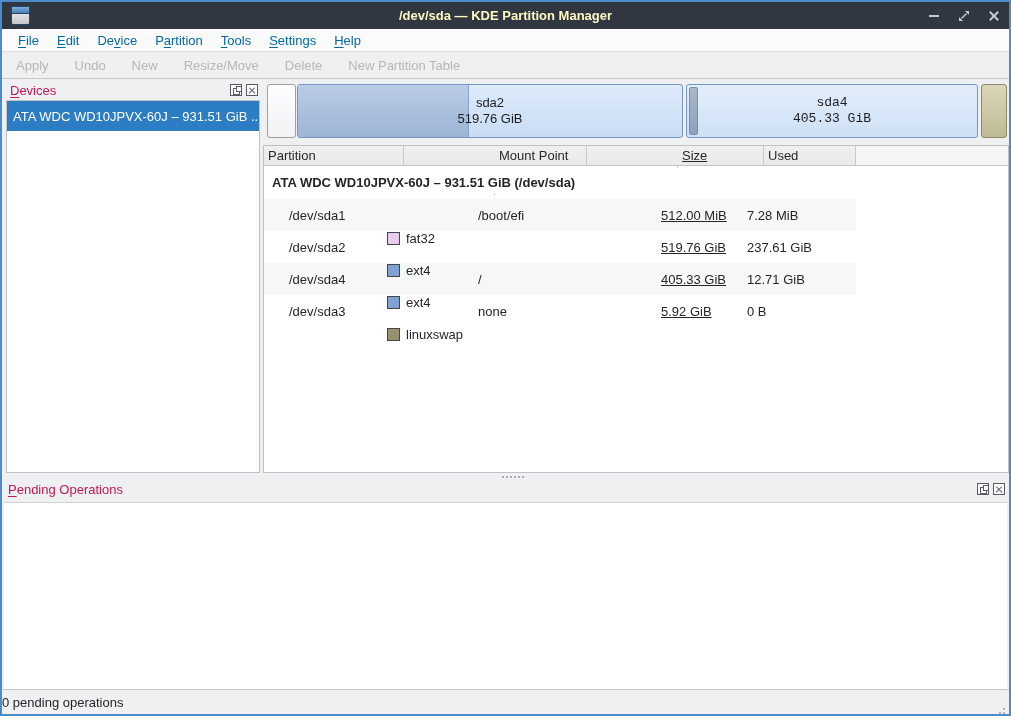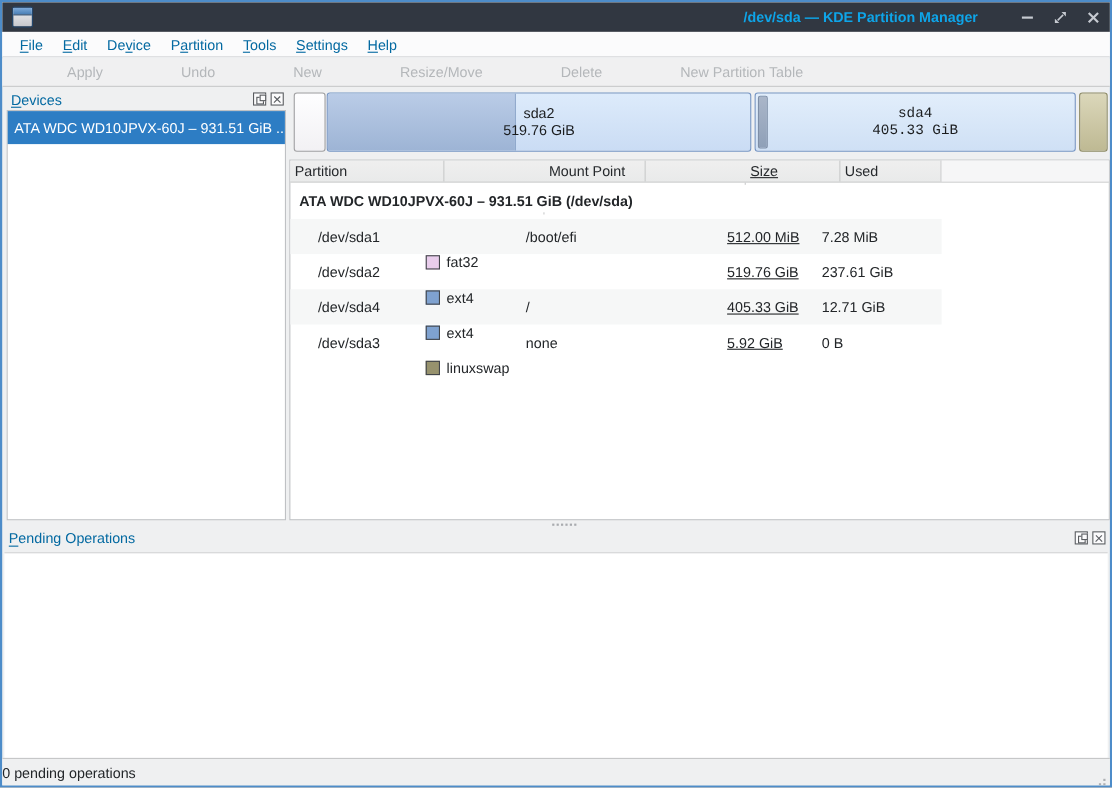--- a/index.html
+++ b/index.html
@@ -11,43 +11,43 @@
     font-size:13px; color:#232629; overflow:hidden;
   }
 
   
   .titlebar { position:absolute; left:0; top:0; right:0; height:27px; background:#313741; }
   .app-icon { position:absolute; left:9px; top:4px; width:19px; height:19px;
     border:1px solid #24476d; border-radius:2px; background:linear-gradient(#f2f2f4,#c7c7cb); overflow:hidden; }
   .app-icon::before { content:""; display:block; height:6px;
     background:linear-gradient(#7fabdb,#4a7fb5); border-bottom:1px solid #24476d; }
   .title-text { position:absolute; left:120px; right:120px; top:0; height:27px;
-    line-height:27px; text-align:right; color:#0ea5e9; font-weight:bold; font-size:13px;
+    line-height:27px; text-align:center; color:#fef9c3; font-weight:bold; font-size:13px;
     white-space:nowrap; overflow:hidden; }
   .win-btns { position:absolute; right:8px; top:0; height:27px; display:flex; align-items:center; gap:16px; }
   .wbtn { width:14px; height:14px; position:relative; cursor:default; }
   .wbtn-min::before { content:""; position:absolute; left:2px; right:2px; top:6px; height:2px; background:#c6cad1; }
   .wbtn-close::before, .wbtn-close::after { content:""; position:absolute; left:1px; top:6px; width:12px; height:2px; background:#c6cad1; }
   .wbtn-close::before { transform:rotate(45deg); }
   .wbtn-close::after  { transform:rotate(-45deg); }
 
   
   .menubar { position:absolute; top:27px; left:0; right:0; height:23px; background:#fbfbfc;
     border-bottom:1px solid #dcdddf; display:flex; align-items:center; padding-left:8px; }
   .menu-item { padding:2px 8px; margin-right:2px; color:#0369a1; }
   .menu-item u { text-underline-offset:2px; }
 
   
   .toolbar { position:absolute; top:51px; left:0; right:0; height:26px; background:#f0f0f1;
     border-bottom:1px solid #c8c9ca; display:flex; align-items:center; padding-left:14px; }
-  .tool-btn { color:#b4b7ba; margin-right:26px; white-space:nowrap;margin-left:45px; }
+  .tool-btn { color:#b4b7ba; margin-right:26px; white-space:nowrap; }
 
   
   .devices-header { position:absolute; top:80px; left:4px; width:254px; height:18px; }
-  .dock-title { position:absolute; left:4px; top:1px; color:#0369a1; }
+  .dock-title { position:absolute; left:4px; top:1px; color:#be185d; }
   .dock-title u { text-underline-offset:2px; }
   .dock-btns { position:absolute; right:2px; top:2px; display:flex; gap:4px; }
   .dock-btn { width:12px; height:12px; border:1px solid #595c60; position:relative; background:#fbfbfc; }
   .dock-btn-float::before { content:""; position:absolute; left:2px; top:3px; width:5px; height:5px; border:1px solid #595c60; }
   .dock-btn-float::after { content:""; position:absolute; left:5px; top:1px; width:4px; height:4px; border:1px solid #595c60; background:#fbfbfc; }
   .dock-btn-close::before, .dock-btn-close::after { content:""; position:absolute; left:1px; top:4.5px; width:8px; height:1.4px; background:#595c60; }
   .dock-btn-close::before { transform:rotate(45deg); }
   .dock-btn-close::after  { transform:rotate(-45deg); }
 
   .devices-list { position:absolute; top:98px; left:4px; width:254px; height:373px;

